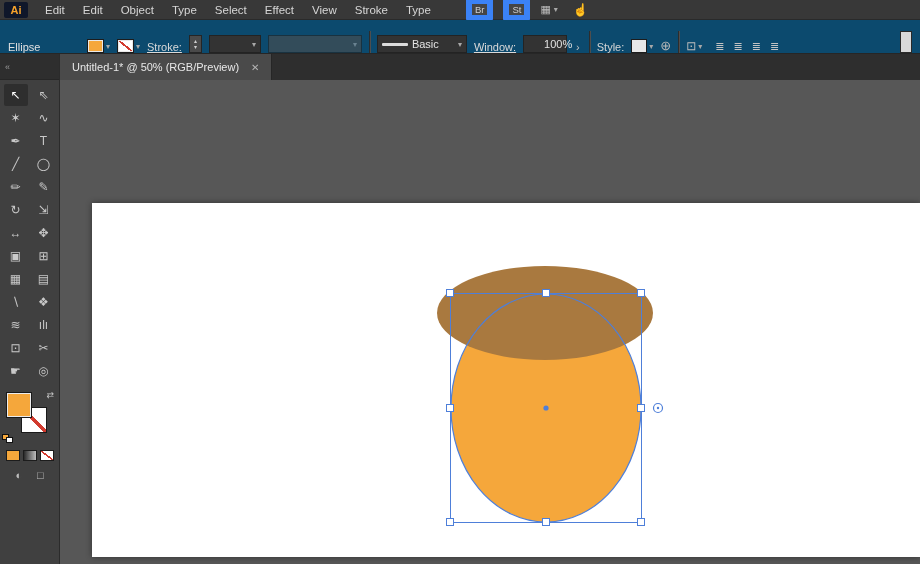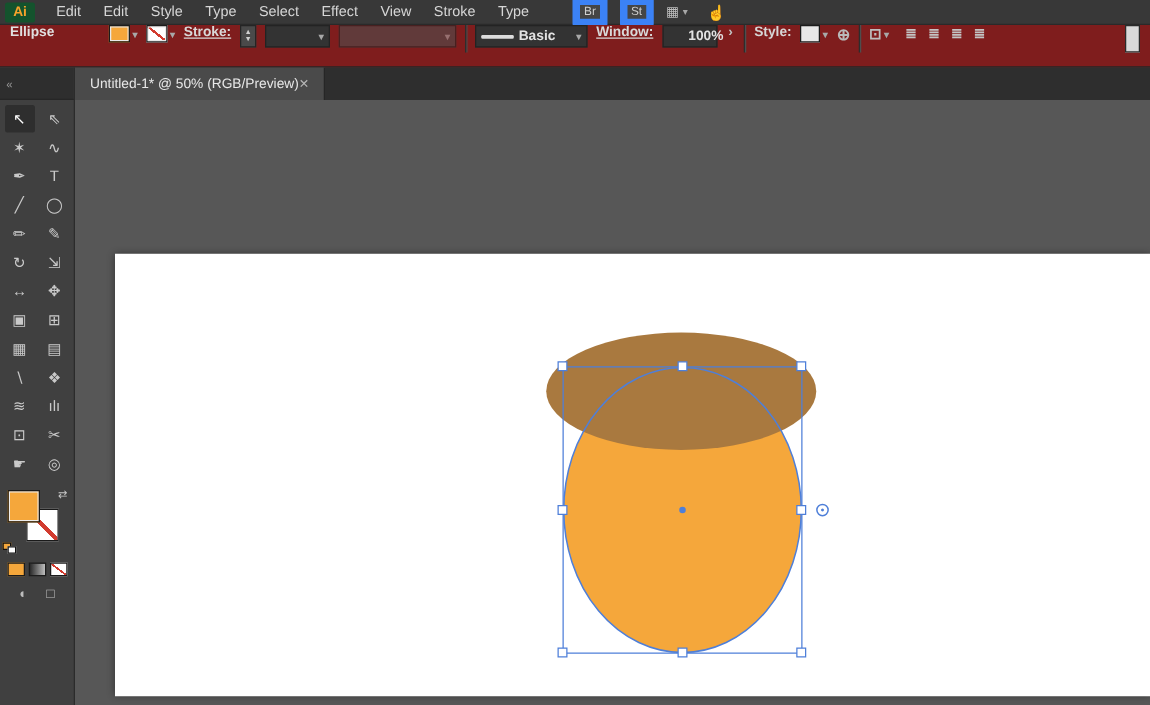--- a/index.html
+++ b/index.html
@@ -5,35 +5,35 @@
   * { margin:0; padding:0; box-sizing:border-box; }
   html,body { width:920px; height:564px; overflow:hidden; }
   body { font-family:"Liberation Sans", sans-serif; background:#3f3f3f; color:#d6d6d6;
          -webkit-user-select:none; user-select:none; }
 
   .app { width:920px; height:564px; display:flex; flex-direction:column; }
 
   
   .menubar { height:20px; background:#383838; display:flex; align-items:center;
              padding-left:4px; font-size:11.5px; border-bottom:1px solid #2a2a2a; }
-  .ai-logo { width:24px; height:16px; background:#14532d; color:#f7a32b; font-weight:bold;
+  .ai-logo { width:24px; height:16px; background:#0f172a; color:#f7a32b; font-weight:bold;
              font-size:11px; display:flex; align-items:center; justify-content:center;
              border-radius:2px; margin-right:8px; }
   .menu-item { padding:0 9px; height:100%; display:flex; align-items:center; cursor:default; }
   .menu-right { display:flex; align-items:center; gap:10px; margin-left:26px; }
   .mini-btn { border:6px solid #3b82f6; border-radius:2px; font-size:9.5px; padding:0px 3px;
               color:#cfcfcf; background:#454545; }
   .ws-switcher { display:flex; align-items:center; gap:3px; font-size:10px; color:#bdbdbd; }
   .ws-glyph { font-size:11px; }
   .chev { font-size:8px; color:#a8a8a8; }
   .touch-ic { font-size:12px; color:#bdbdbd; margin-left:6px; }
 
   
-  .controlbar { height:34px; background:#7f1d1d; display:flex; align-items:flex-start;
-                padding:0 8px; font-size:11px; gap:7px; border-bottom:1px solid #262626;font-weight:bold; }
+  .controlbar { height:34px; background:#0c4a6e; display:flex; align-items:flex-end;
+                padding:0 8px; font-size:11px; gap:7px; border-bottom:1px solid #262626; }
   .tool-label { width:72px; font-size:11px; color:#e0e0e0; }
   .swatch-ctl { display:flex; align-items:center; gap:2px; }
   .swatch { width:17px; height:14px; border:1px solid #1c1c1c; box-shadow:inset 0 0 0 1px #e9e9e9; }
   .slash { background-color:#ffffff;
            background-image:linear-gradient(to top right, transparent 45%, #d23b2f 45%, #d23b2f 55%, transparent 55%); }
   .vsep { width:1px; height:22px; background:#2d2d2d; box-shadow:1px 0 0 #4e4e4e; }
   .link-label { text-decoration:underline; color:#d9d9d9; }
   .stepper { width:13px; height:18px; background:#4a4a4a; border:1px solid #252525;
              display:flex; flex-direction:column; align-items:center; justify-content:center; line-height:6px; }
   .stepper span { font-size:6px; color:#cfcfcf; }
@@ -79,39 +79,39 @@
 
   .paintrow { display:flex; justify-content:center; gap:3px; margin-top:6px; }
   .paintrow .pbtn { width:14px; height:11px; border:1px solid #1c1c1c; }
   .pbtn-gradient { background:linear-gradient(to right,#2a2a2a,#bdbdbd); }
   .modesrow { display:flex; justify-content:space-around; padding:8px 8px 0 8px;
               font-size:11px; color:#bdbdbd; }
 
   
   .content { flex:1; display:flex; flex-direction:column; min-width:0; }
   .tabbar { height:26px; background:#2e2e2e; display:flex; align-items:flex-end; }
-  .doc-tab { height:26px; background:#4a4a4a; display:flex; align-items:center; gap:0;
+  .doc-tab { height:26px; background:#4a4a4a; display:flex; align-items:center; gap:12px;
              padding:0 12px; font-size:11px; color:#e8e8e8; border-right:1px solid #262626; }
   .tab-close { font-size:10px; color:#b5b5b5; }
 
   .canvas { position:relative; flex:1; overflow:hidden; }
   .artboard { position:absolute; left:32px; top:123px; width:828px; height:354px;
               box-shadow:0 0 6px rgba(0,0,0,.45); z-index:1; }
   .art-svg { position:absolute; left:0; top:0; z-index:2; }
 </style>
 </head>
 <body>
 
 <div class="app">
 
   <div class="menubar">
     <div class="ai-logo">Ai</div>
     <div class="menu-item">Edit</div>
     <div class="menu-item">Edit</div>
-    <div class="menu-item">Style</div>
+    <div class="menu-item">Object</div>
     <div class="menu-item">Type</div>
     <div class="menu-item">Select</div>
     <div class="menu-item">Effect</div>
     <div class="menu-item">View</div>
     <div class="menu-item">Stroke</div>
     <div class="menu-item">Type</div>
     <div class="menu-right">
       <span class="mini-btn">Br</span>
       <span class="mini-btn">St</span>
       <span class="ws-switcher">

